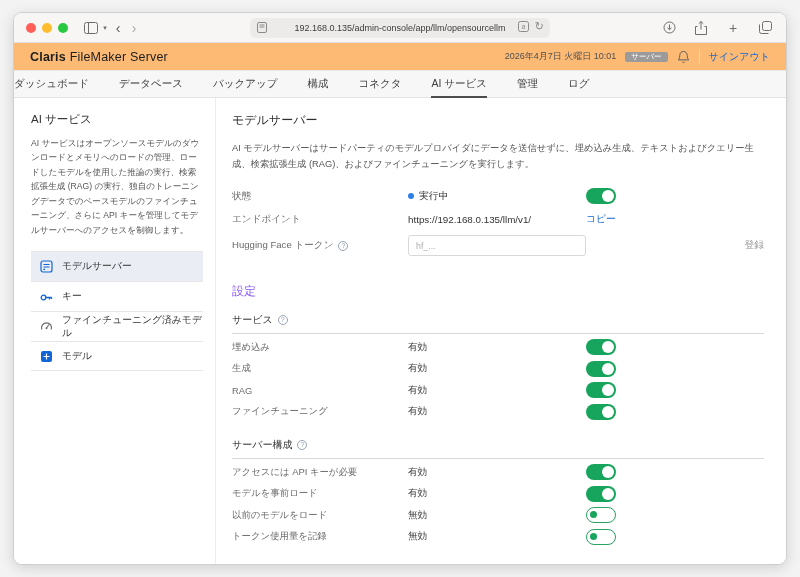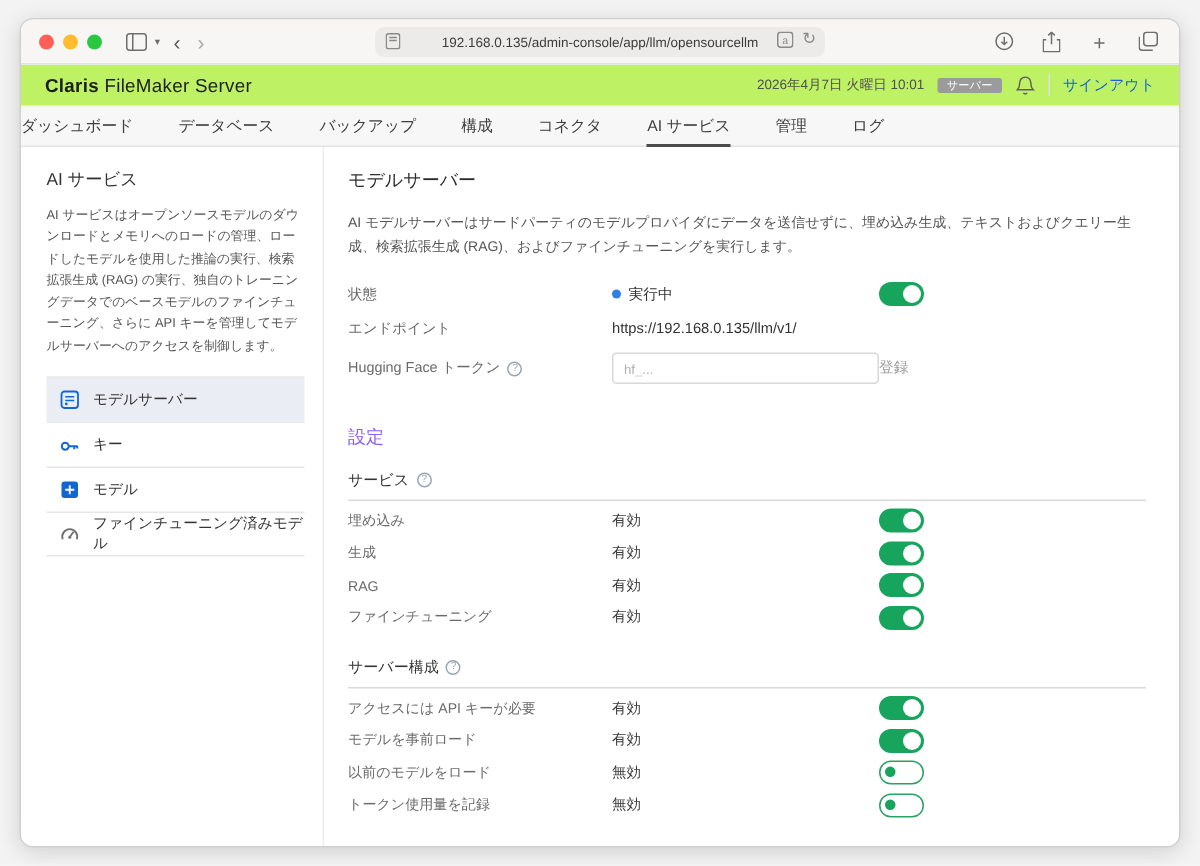--- a/index.html
+++ b/index.html
@@ -20,21 +20,21 @@
   .chev { font-size:14px; color:#5a5a5a; width:16px; text-align:center; }
   .chev.fwd { color:#a8a8a8; }
   .addressbar { position:absolute; left:50%; top:5px; transform:translateX(-50%);
     width:300px; height:20px; background:#edebea; border-radius:6px;
     display:flex; align-items:center; justify-content:center; font-size:9px; color:#3c3c3c; }
   .ab-left { position:absolute; left:7px; top:4px; color:#8a8a8a; }
   .ab-right { position:absolute; right:6px; top:3px; display:flex; gap:6px; color:#8a8a8a; font-size:10px; }
   .right-icons { margin-left:auto; display:flex; gap:14px; color:#6e6e6e; }
   svg { display:block; }
   
-  .appheader { height:28px; background:#bef264; border-bottom:1px solid #e7e7e7;
+  .appheader { height:28px; background:#fdba74; border-bottom:1px solid #e7e7e7;
     display:flex; align-items:center; padding:0 16px; flex:0 0 auto; }
   .brand { font-size:12.5px; color:#1d1d1f; letter-spacing:.2px; }
   .brand b { font-weight:700; }
   .hdr-right { margin-left:auto; display:flex; align-items:center; gap:9px; }
   .hdr-date { font-size:9px; color:#4f4f4f; }
   .hdr-badge { background:#9b9b9b; color:#fff; font-size:7.5px; padding:0 6px; border-radius:2px; }
   .hdr-divider { width:1px; height:15px; background:#dedede; }
   .link { color:#1166d4; cursor:pointer; text-decoration:none; }
   .signout { font-size:10px; }
   .bell { color:#5f5f5f; }
@@ -56,21 +56,21 @@
   .sb-ico { width:13px; height:13px; flex:0 0 auto; }
   
   .main { flex:1; border-left:1px solid #ededed; padding:14px 22px 0 16px; overflow:hidden; }
   .m-title { font-size:12px; color:#2e2e2e; margin-bottom:11px; }
   .m-desc { font-size:9.3px; color:#555; line-height:1.75; margin-bottom:12px; max-width:560px; }
   .row { display:grid; grid-template-columns:176px 178px 1fr; align-items:center; min-height:23px; }
   .row .lbl { font-size:9.6px; color:#6b6b6b; display:flex; align-items:center; gap:5px; }
   .row .val { font-size:9.8px; color:#333; display:flex; align-items:center; gap:5px; }
   .statusdot { width:6px; height:6px; border-radius:50%; background:#2f7fe8; display:inline-block; }
   .action { font-size:9.8px; }
-  .action.gray { color:#9a9a9a; }
+  .action.gray { color:#9a9a9a;text-align:right; }
   .tokeninput { width:182px; height:21px; border:1px solid #d8d8d8; border-radius:3px;
     font-size:8.8px; padding:0 7px; color:#333; font-family:"Liberation Sans",sans-serif; }
   .tokeninput::placeholder { color:#b0b0b0; }
   .settings-title { font-size:12px; color:#8b5cf6; margin:22px 0 13px; }
   .subhead { display:flex; align-items:center; gap:5px; font-size:10px; color:#333; margin-top:9px; padding-bottom:6px; border-bottom:1px solid #d9d9d9; }
   .help { width:10px; height:10px; border-radius:50%; border:1px solid #97a5b4; color:#97a5b4;
     font-size:7px; display:inline-flex; align-items:center; justify-content:center; line-height:1; }
   .rows { padding:3px 0 6px; }
   .srow { display:grid; grid-template-columns:176px 178px 1fr; align-items:center; height:21.5px; }
   .srow .lbl { font-size:9.4px; color:#6b6b6b; }
@@ -192,51 +192,52 @@
         </div>
         <div class="sb-item">
           <svg class="sb-ico" viewBox="0 0 13 13">
               <circle cx="3.5" cy="7.5" r="2.3" fill="none" stroke="#1166d4" stroke-width="1.3"></circle>
               <path d="M5.8 7.5h6M9.5 7.5v2M11.5 7.5v1.5" stroke="#1166d4" stroke-width="1.3" fill="none"></path>
             </svg>
           <span>キー</span>
         </div>
         <div class="sb-item">
           <svg class="sb-ico" viewBox="0 0 13 13">
-              <rect x="1" y="1" width="11" height="11" rx="2" fill="#1166d4"></rect>
-              <path d="M6.5 3.5v6M3.5 6.5h6" stroke="#fff" stroke-width="1.2"></path>
-            </svg>
-          <span>モデル</span>
-        </div>
-        <div class="sb-item">
-          <svg class="sb-ico" viewBox="0 0 13 13">
               <path d="M1.8 9.5a5 5 0 1 1 9.4 0" fill="none" stroke="#6e6e6e" stroke-width="1.2"></path>
               <line x1="6.5" y1="8" x2="9" y2="4.5" stroke="#6e6e6e" stroke-width="1.2"></line>
               <circle cx="6.5" cy="8.2" r="1" fill="#6e6e6e"></circle>
             </svg>
           <span>ファインチューニング済みモデル</span>
+        </div>
+        <div class="sb-item">
+          <svg class="sb-ico" viewBox="0 0 13 13">
+              <rect x="1" y="1" width="11" height="11" rx="2" fill="#1166d4"></rect>
+              <path d="M6.5 3.5v6M3.5 6.5h6" stroke="#fff" stroke-width="1.2"></path>
+            </svg>
+          <span>モデル</span>
         </div>
       </div>
     </div>
 
     <div class="main">
       <div class="m-title">モデルサーバー</div>
       <div class="m-desc">AI モデルサーバーはサードパーティのモデルプロバイダにデータを送信せずに、埋め込み生成、テキストおよびクエリー生成、検索拡張生成 (RAG)、およびファインチューニングを実行します。</div>
 
       <div class="row">
         <span class="lbl">状態</span>
         <span class="val">
             <span class="statusdot"></span>
             <span>実行中</span>
           </span>
         <span class="toggle on"></span>
       </div>
       <div class="row">
         <span class="lbl">エンドポイント</span>
         <span class="val">https://192.168.0.135/llm/v1/</span>
+        <a class="link action">コピー</a>
       </div>
       <div class="row" style="min-height:30px;">
         <span class="lbl">
             <span>Hugging Face トークン</span>
             <span class="help">?</span>
           </span>
         <span class="val">
             <input class="tokeninput" type="text" placeholder="hf_..." style="">
           </span>
         <span class="action gray">登録</span>

